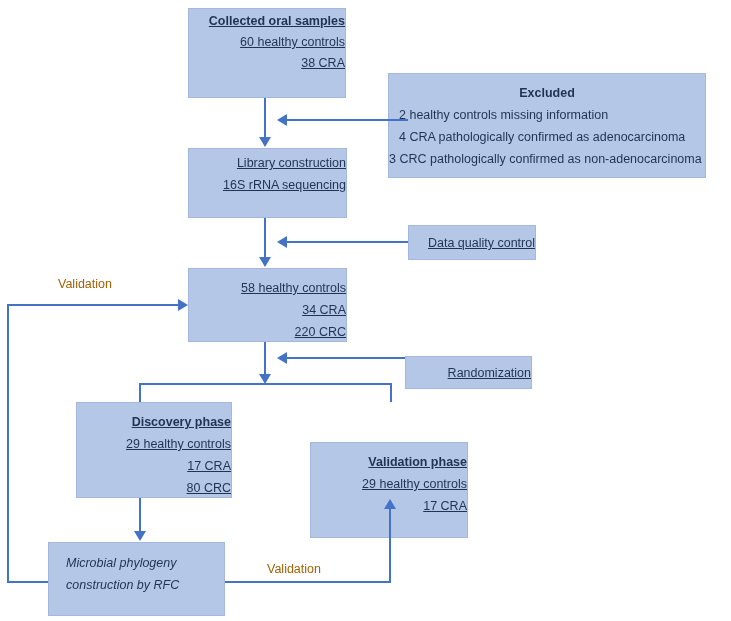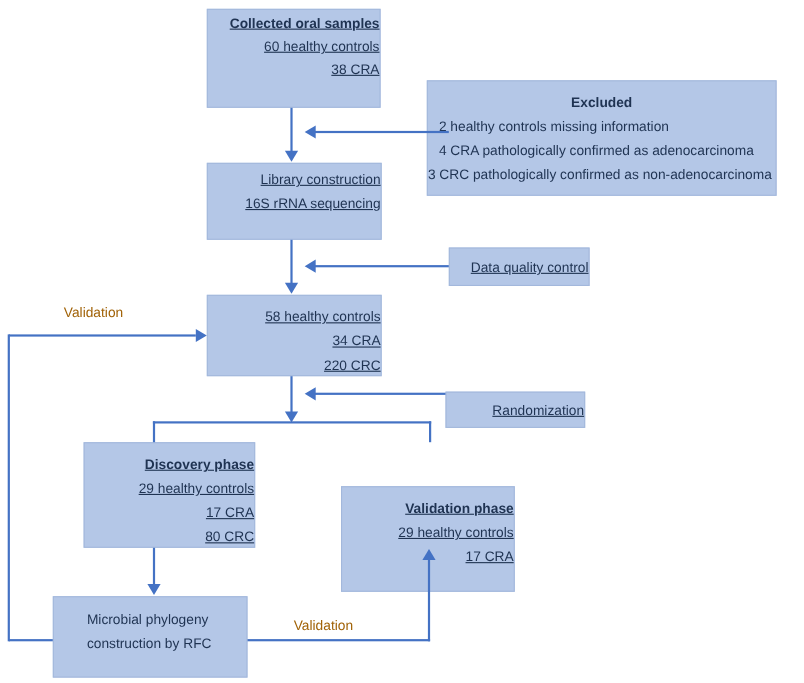--- a/index.html
+++ b/index.html
@@ -65,21 +65,21 @@
     <div class="line">17 CRA</div>
     <div class="line">80 CRC</div>
   </div>
 
   <div class="box center" style="left:310px;top:402px;width:158px;height:96px;padding-top:8px;margin-top:40px;">
     <div class="line title">Validation phase</div>
     <div class="line">29 healthy controls</div>
     <div class="line">17 CRA</div>
   </div>
 
-  <div class="box" style="left:48px;top:542px;width:177px;height:74px;padding-top:9px;padding-left:30px;">
+  <div class="box" style="left:48px;top:542px;width:177px;height:74px;padding-top:9px;padding-left:17px;font-style:italic;">
     <div class="line">Microbial phylogeny</div>
     <div class="line">construction by RFC</div>
   </div>
 
   <div class="flowlabel" style="left:30px;top:277px;">Validation</div>
   <div class="flowlabel" style="left:239px;top:562px;">Validation</div>
 
   <div class="seg" style="left:264px;top:98px;width:2px;height:40px;"></div>
   <div class="ah ah-down" style="left:259px;top:137px;"></div>
 

